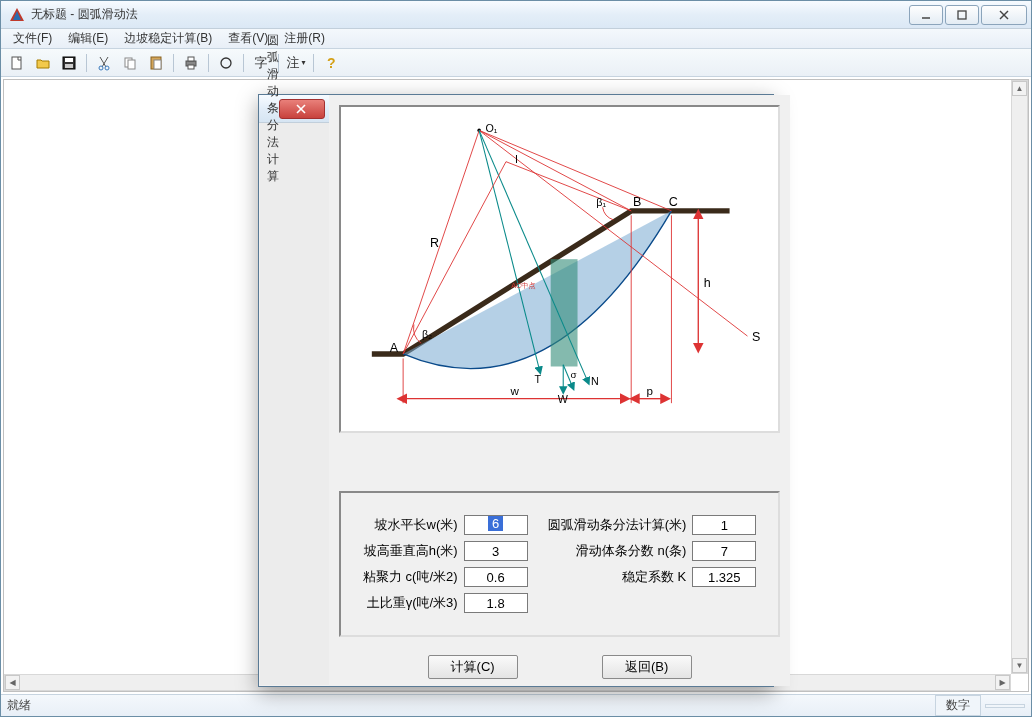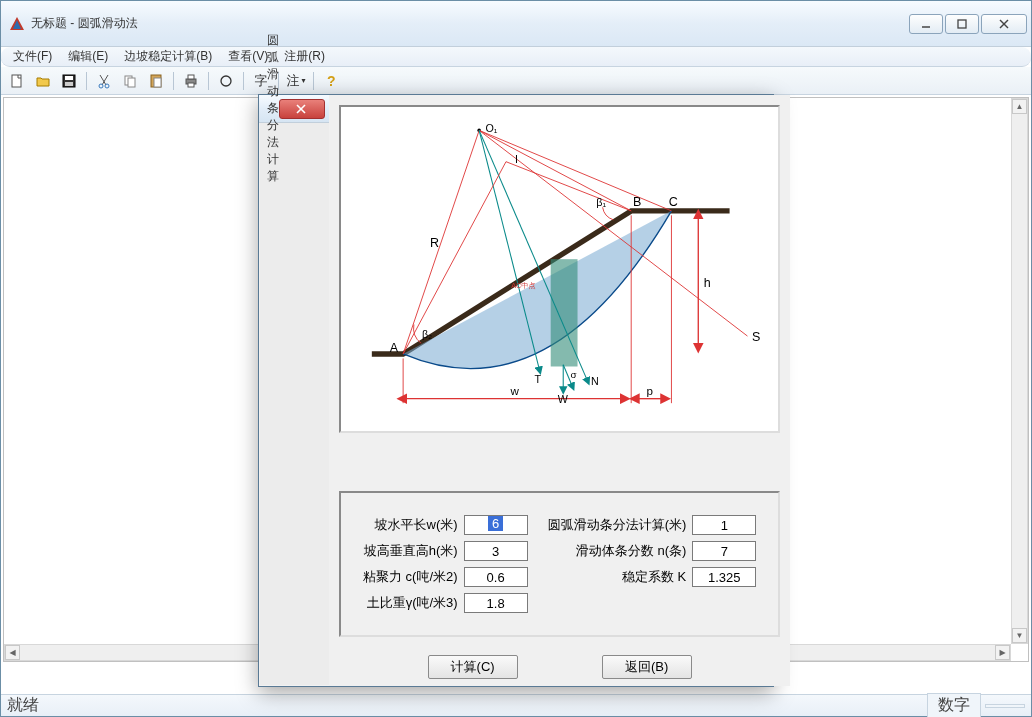--- a/index.html
+++ b/index.html
@@ -17,21 +17,21 @@
 .main-window {
   position: absolute;
   top: 0; left: 0; right: 0; bottom: 0;
   background: #fff;
   border: 1px solid #6b8ea6;
   display: flex;
   flex-direction: column;
 }
 
 .titlebar {
-  height: 46px;
+  height: 28px;
   background: linear-gradient(#f7fbff, #e4eef8, #dbe8f5);
   border-bottom: 1px solid #c2cfdb;
   display: flex;
   align-items: center;
   padding: 0 4px 0 8px;
   font-size: 12px;
   color: #333;
 }
 .titlebar .app-icon { margin-right: 6px; }
 .titlebar .title { flex: 1; }
@@ -48,21 +48,20 @@
 }
 .win-btn.close { width: 46px; }
 
 .menubar {
   height: 20px;
   background: linear-gradient(#f4f8fc, #e8eff7);
   border-bottom: 1px solid #c7d4e0;
   display: flex;
   align-items: center;
   padding: 0 4px;
-  border-radius: 9px;
 }
 .menu-item {
   padding: 2px 8px;
   color: #333;
 }
 
 .toolbar {
   height: 28px;
   background: linear-gradient(#f6fafc, #eaf0f6);
   border-bottom: 1px solid #c7d4e0;
@@ -113,23 +112,22 @@
   font-size:8px;color:#666;
 }
 
 .statusbar {
   height: 22px;
   background: linear-gradient(#f4f8fc, #e8eff7);
   border-top: 1px solid #c7d4e0;
   display: flex;
   align-items: center;
   padding: 0 6px;
-  font-size: 16px;
+  font-size: 12px;
   color: #444;
-  margin-top: 30px;
 }
 .statusbar .left { flex: 1; }
 .status-box {
   border: 1px solid #c7d4e0;
   padding: 1px 10px;
   background: #f0f5fa;
   margin-left: 4px;
 }
 
 

